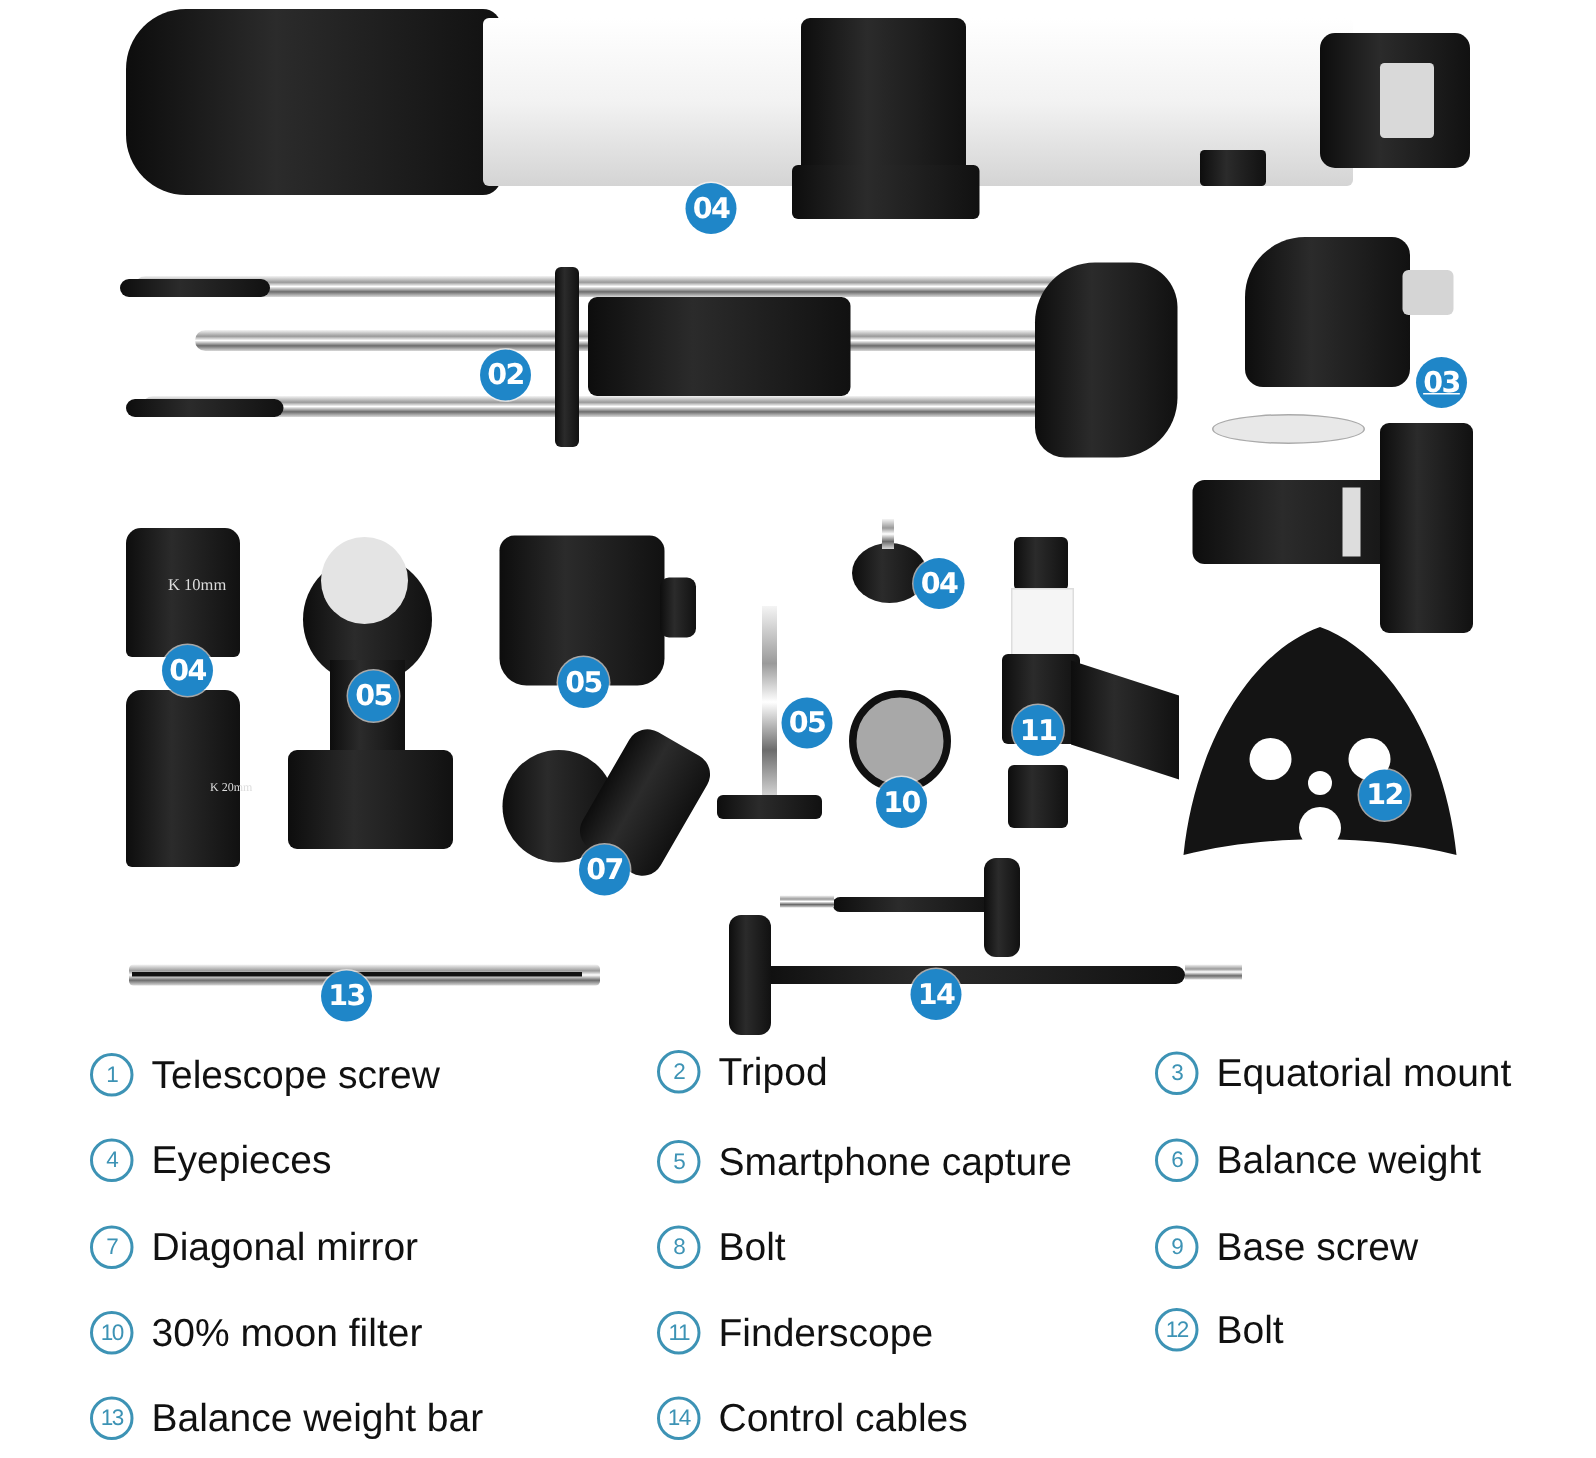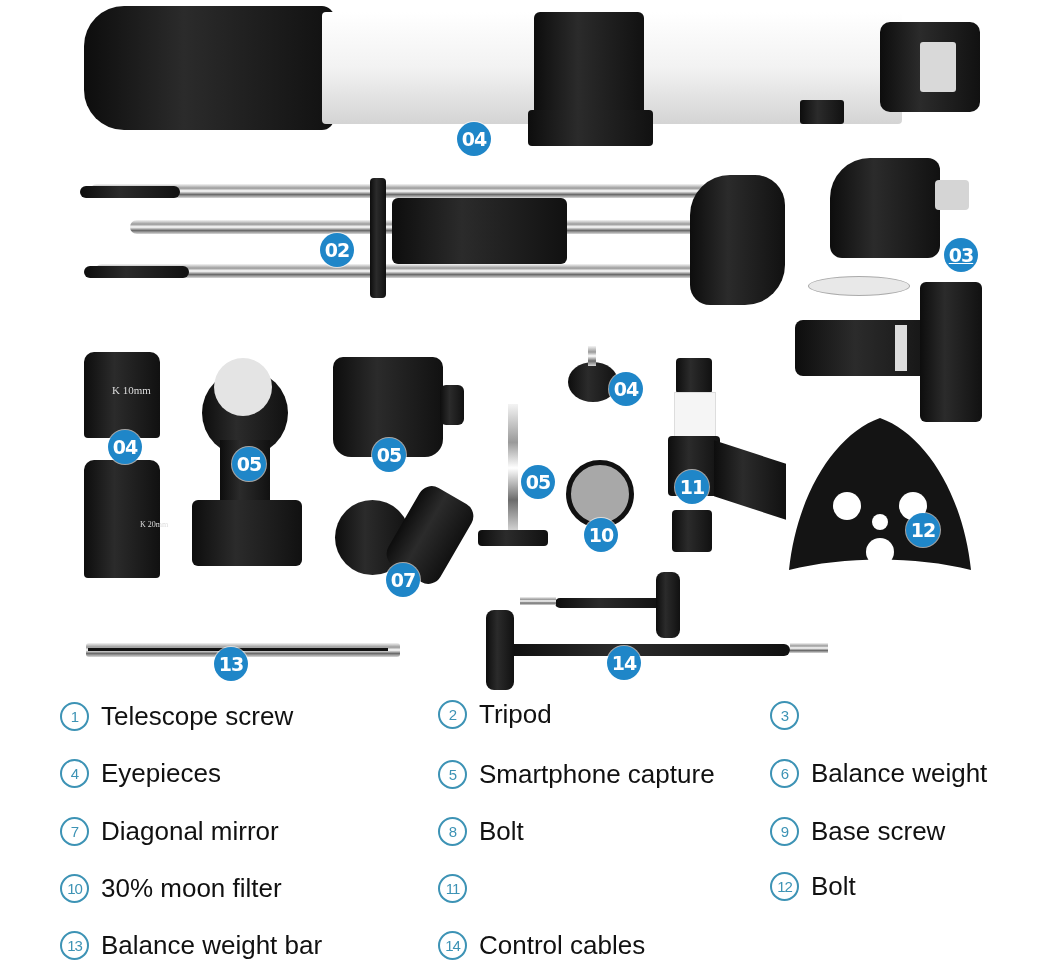--- a/index.html
+++ b/index.html
@@ -138,20 +138,21 @@
   <div class="legend-item" style="left:60px;top:699px;">
     <span class="circ">1</span>
     <span class="legend-label">Telescope screw</span>
   </div>
   <div class="legend-item" style="left:438px;top:697px;">
     <span class="circ">2</span>
     <span class="legend-label">Tripod</span>
   </div>
   <div class="legend-item" style="left:770px;top:698px;">
     <span class="circ">3</span>
+    <span class="legend-label">Equatorial mount</span>
   </div>
 
   <div class="legend-item" style="left:60px;top:756px;">
     <span class="circ">4</span>
     <span class="legend-label">Eyepieces</span>
   </div>
   <div class="legend-item" style="left:438px;top:757px;">
     <span class="circ">5</span>
     <span class="legend-label">Smartphone capture</span>
   </div>
@@ -172,20 +173,21 @@
     <span class="circ">9</span>
     <span class="legend-label">Base screw</span>
   </div>
 
   <div class="legend-item" style="left:60px;top:871px;">
     <span class="circ">10</span>
     <span class="legend-label">30% moon filter</span>
   </div>
   <div class="legend-item" style="left:438px;top:871px;">
     <span class="circ">11</span>
+    <span class="legend-label">Finderscope</span>
   </div>
   <div class="legend-item" style="left:770px;top:869px;">
     <span class="circ">12</span>
     <span class="legend-label">Bolt</span>
   </div>
 
   <div class="legend-item" style="left:60px;top:928px;">
     <span class="circ">13</span>
     <span class="legend-label">Balance weight bar</span>
   </div>

